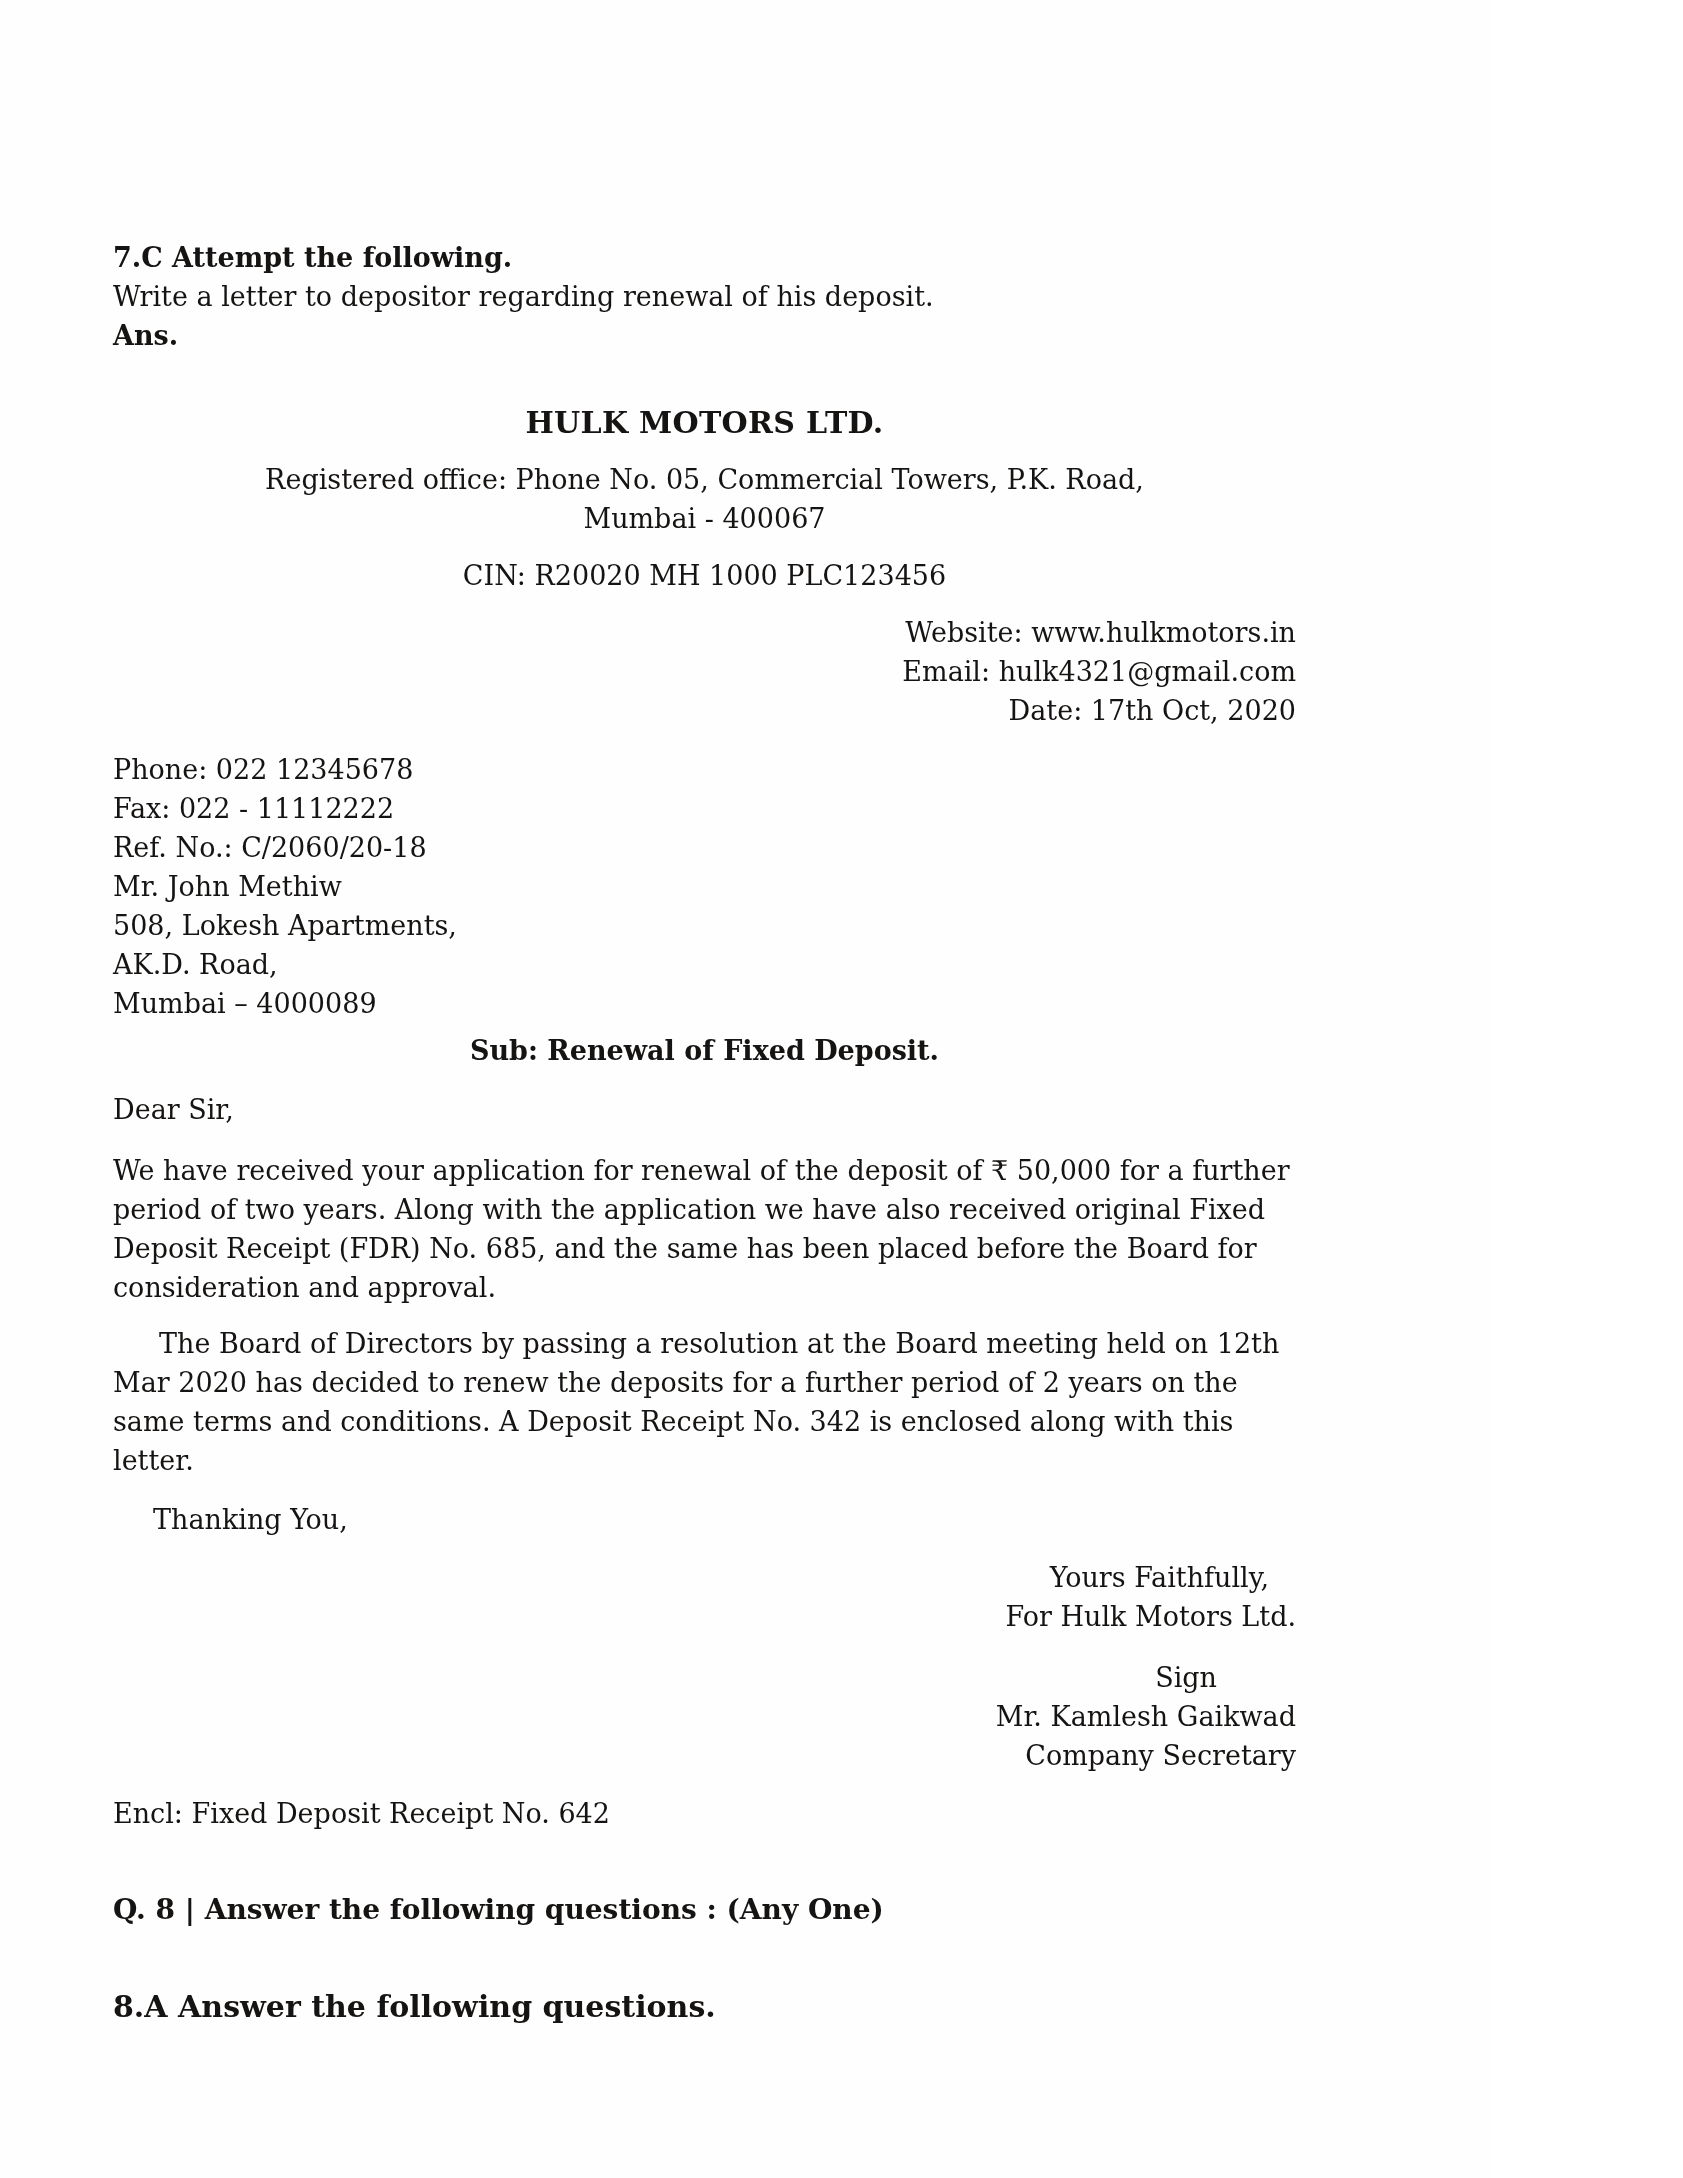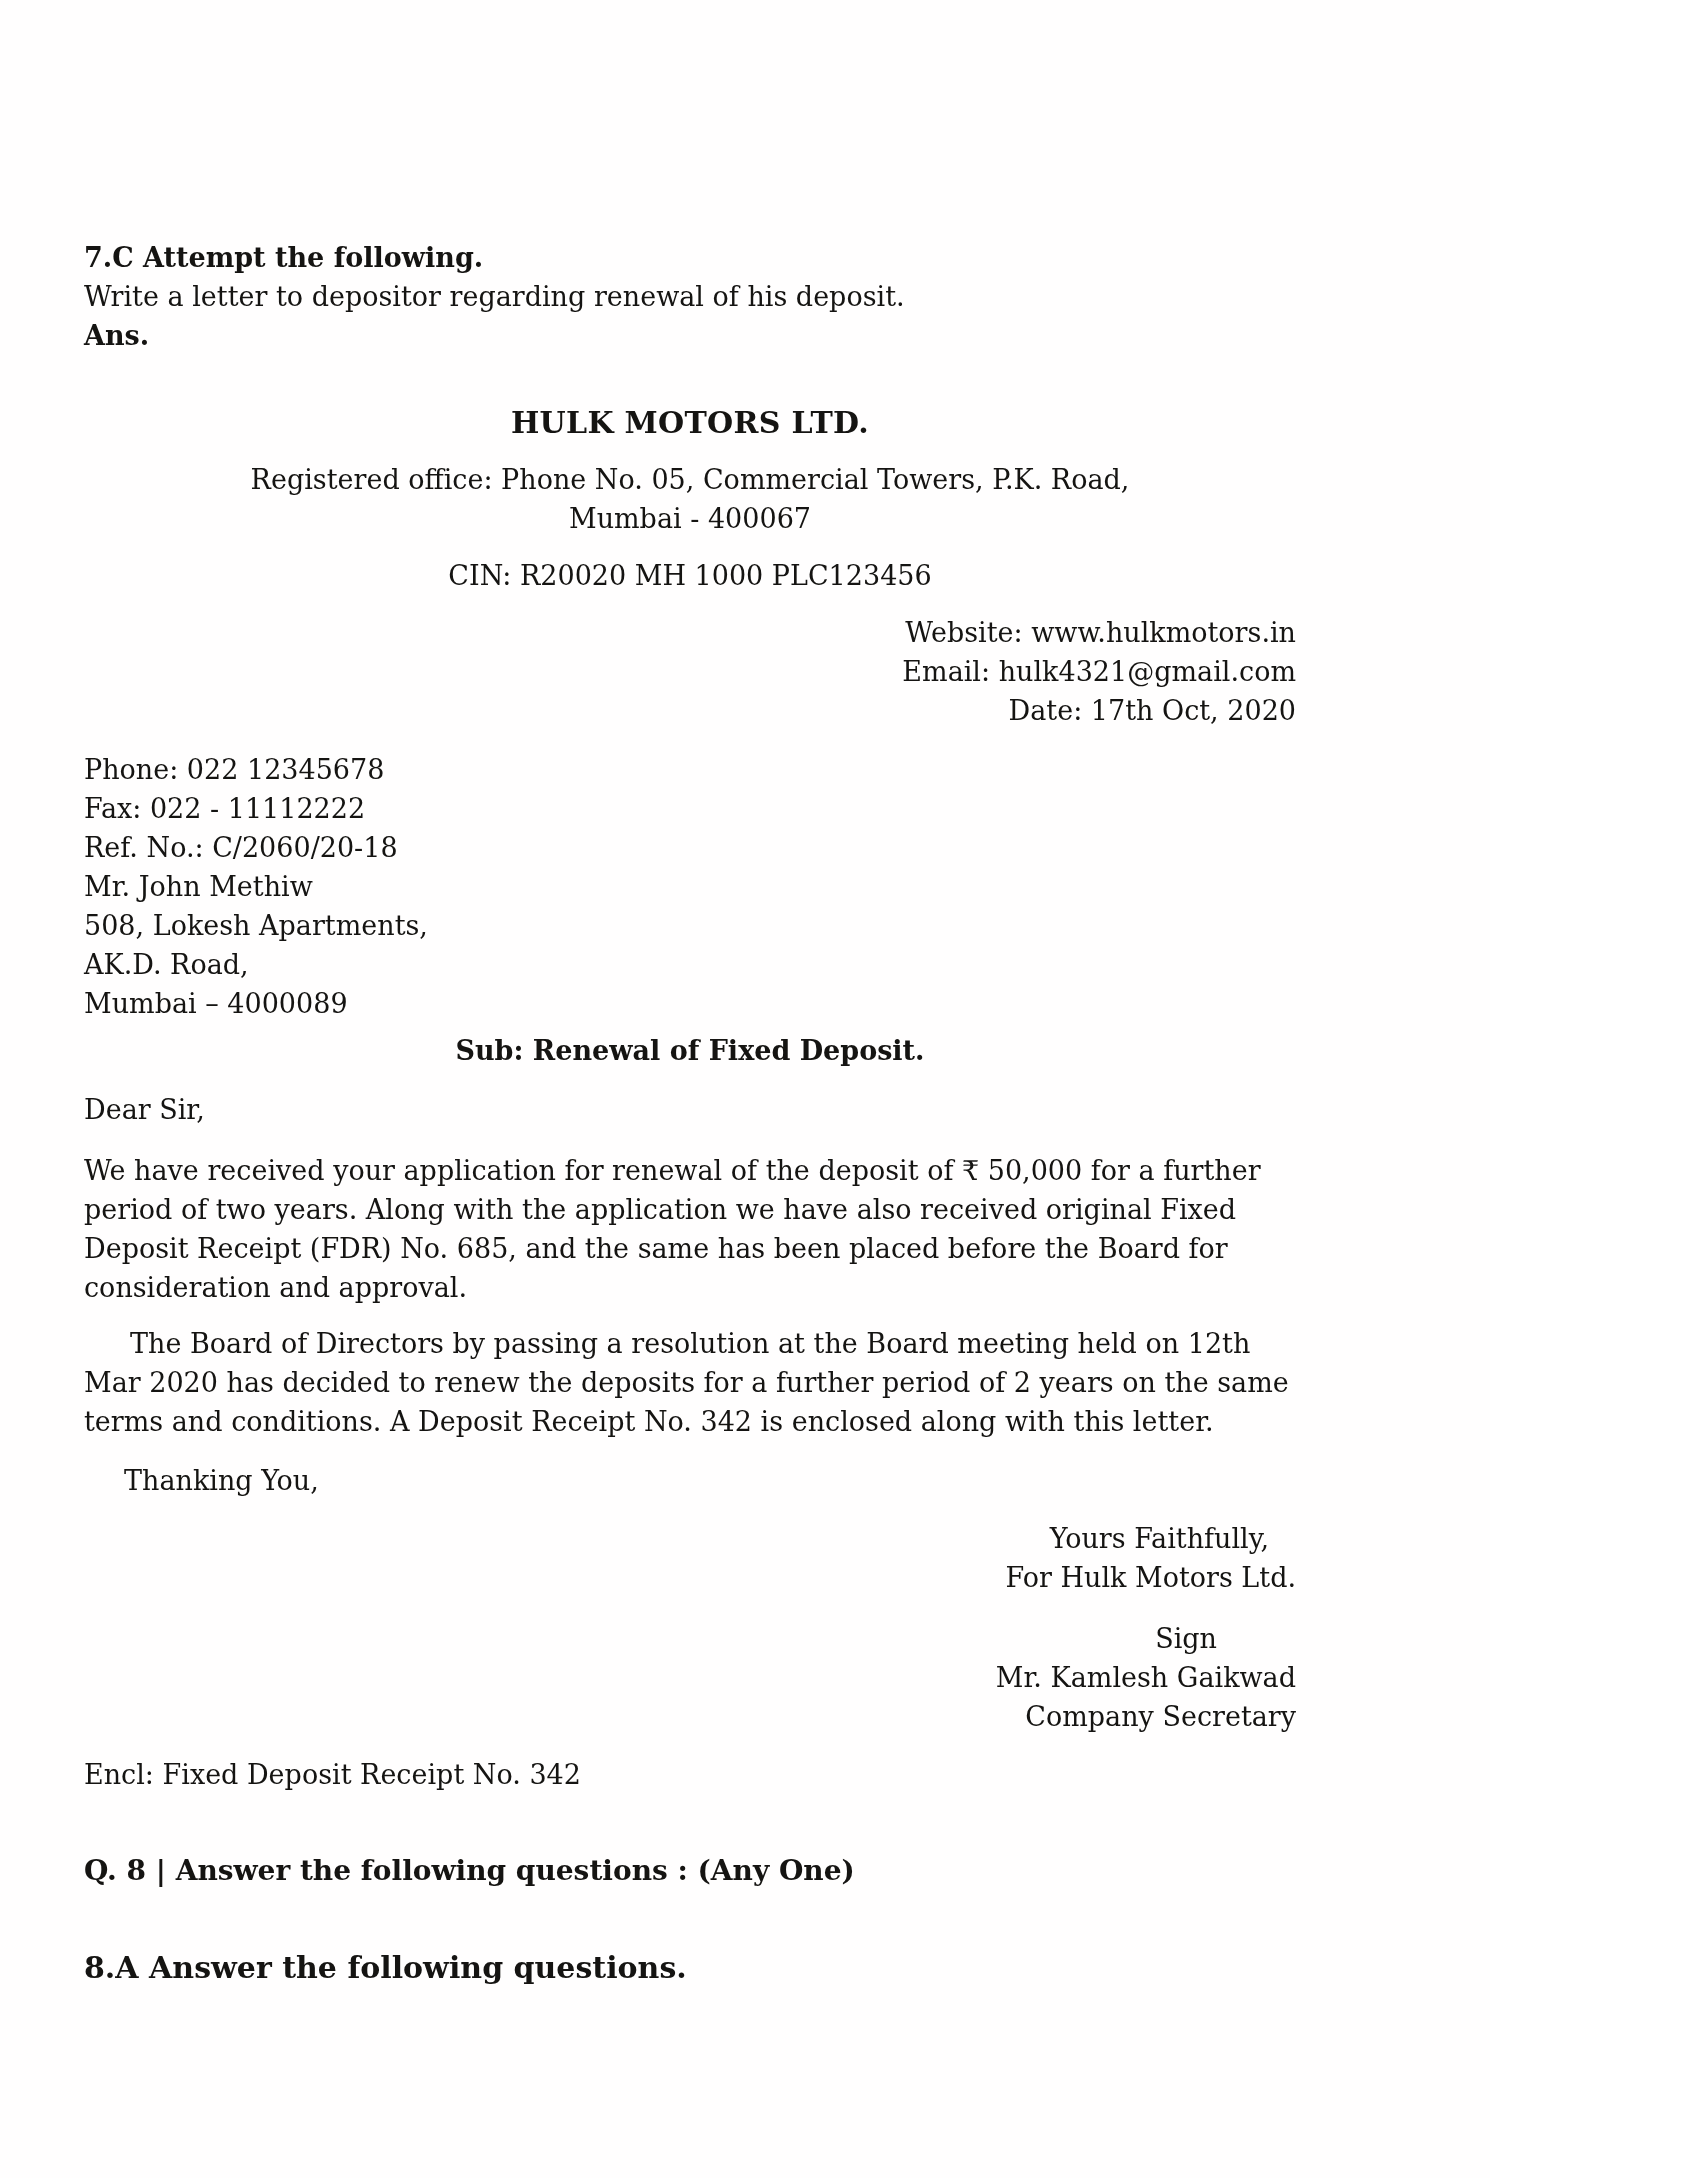--- a/index.html
+++ b/index.html
@@ -10,21 +10,21 @@
   .page {
     position: relative;
     width: 1490px;
     height: 2178px;
     background: #fffefe;
     color: #151412;
     font-family: "DejaVu Serif", "Liberation Serif", serif;
     font-size: 27px;
     line-height: 39px;
     box-sizing: border-box;
-    padding: 238px 194px 0 84px;
+    padding: 238px 194px 0 113px;
     overflow: hidden;
   }
   .bold   { font-weight: 700; }
   .center { text-align: center; }
   .right  { text-align: right; }
 
   .company {
     font-size: 30px;
     line-height: 46px;
     margin-top: 45px;
@@ -96,20 +96,20 @@
     <div class="pr-27">Yours Faithfully,</div>
     <div>For Hulk Motors Ltd.</div>
   </div>
 
   <div class="right sign-block">
     <div class="pr-80">Sign</div>
     <div>Mr. Kamlesh Gaikwad</div>
     <div>Company Secretary</div>
   </div>
 
-  <div class="encl">Encl: Fixed Deposit Receipt No. 342</div>
+  <div class="encl">Encl: Fixed Deposit Receipt No. 642</div>
 
   <div class="bold q8-header">Q. 8 | Answer the following questions : (Any One)</div>
 
   <div class="bold q8a-header">8.A Answer the following questions.</div>
 
 </div>
 
 
 </body></html>

